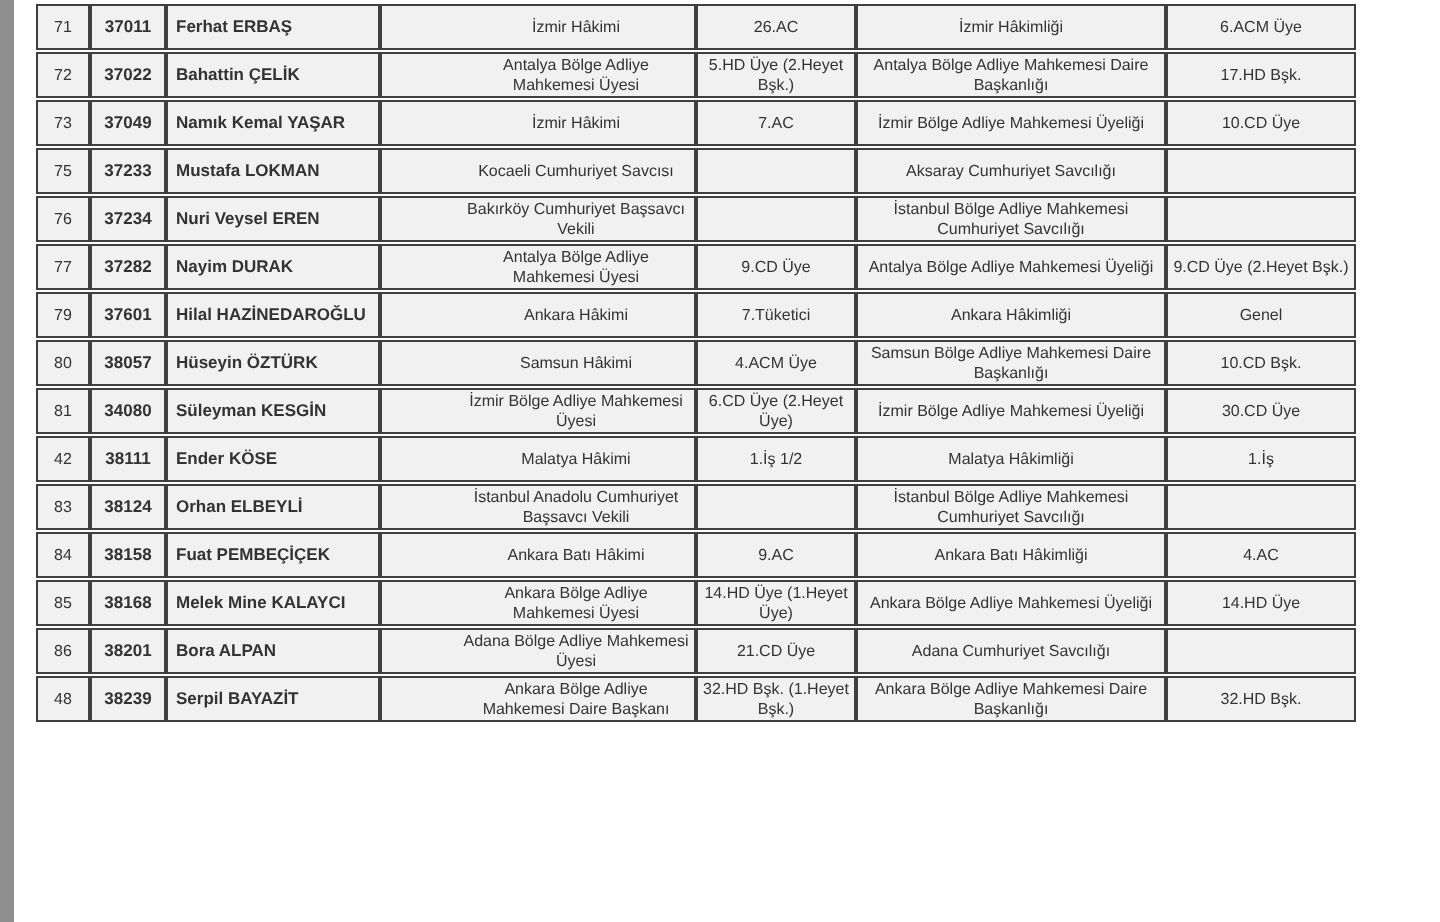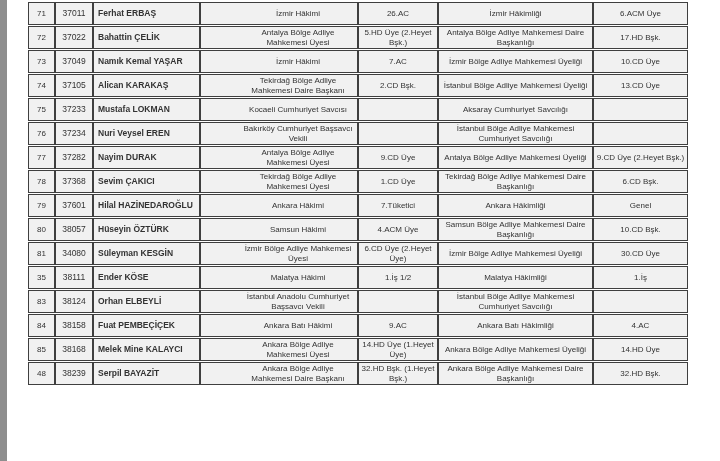--- a/index.html
+++ b/index.html
@@ -9,21 +9,21 @@
     overflow:hidden;
     font-family:"Liberation Sans", sans-serif;
     position:relative;
   }
   .left-bar{
     position:absolute;left:0;top:0;
     width:7px;height:461px;
     background:#8e8e8e;
   }
   .table-wrap{
-    position:absolute;left:28px;top:1px;width:660px;
+    position:absolute;left:18px;top:1px;width:660px;
   }
   table{
     width:660px;
     table-layout:fixed;
     border-collapse:separate;
     border-spacing:0 1px;
   }
   td{
     background:#f1f1f1;
     border:1px solid #3f3f3f;
@@ -32,21 +32,21 @@
     line-height:1.18;
     text-align:center;
     vertical-align:middle;
     padding:1px 2px;
     height:23px;
     overflow:hidden;
     box-sizing:border-box;
     word-wrap:break-word;
   }
   td.c0{font-size:8px;}
-  td.c1{font-weight:normal;font-size:8.5px;}
+  td.c1{font-weight:bold;font-size:8.5px;}
   td.c2{font-weight:bold;font-size:8.5px;text-align:left;padding-left:4px;}
   td.c3{font-size:8px;padding-left:40px;}
   td.c4{font-size:8px;}
   td.c5{font-size:8px;}
   td.c6{font-size:8px;}
 </style>
 </head>
 <body>
 
 <div class="left-bar"></div>
@@ -84,29 +84,20 @@
         <tr>
           <td class="c0">73</td>
           <td class="c1">37049</td>
           <td class="c2">Namık Kemal YAŞAR</td>
           <td class="c3">İzmir Hâkimi</td>
           <td class="c4">7.AC</td>
           <td class="c5">İzmir Bölge Adliye Mahkemesi Üyeliği</td>
           <td class="c6">10.CD Üye</td>
         </tr>
         <tr>
-          <td class="c0">74</td>
-          <td class="c1">37105</td>
-          <td class="c2">Alican KARAKAŞ</td>
-          <td class="c3">Tekirdağ Bölge Adliye Mahkemesi Daire Başkanı</td>
-          <td class="c4">2.CD Bşk.</td>
-          <td class="c5">İstanbul Bölge Adliye Mahkemesi Üyeliği</td>
-          <td class="c6">13.CD Üye</td>
-        </tr>
-        <tr>
           <td class="c0">75</td>
           <td class="c1">37233</td>
           <td class="c2">Mustafa LOKMAN</td>
           <td class="c3">Kocaeli Cumhuriyet Savcısı</td>
           <td class="c4"></td>
           <td class="c5">Aksaray Cumhuriyet Savcılığı</td>
           <td class="c6"></td>
         </tr>
         <tr>
           <td class="c0">76</td>
@@ -120,29 +111,20 @@
         <tr>
           <td class="c0">77</td>
           <td class="c1">37282</td>
           <td class="c2">Nayim DURAK</td>
           <td class="c3">Antalya Bölge Adliye Mahkemesi Üyesi</td>
           <td class="c4">9.CD Üye</td>
           <td class="c5">Antalya Bölge Adliye Mahkemesi Üyeliği</td>
           <td class="c6">9.CD Üye (2.Heyet Bşk.)</td>
         </tr>
         <tr>
-          <td class="c0">78</td>
-          <td class="c1">37368</td>
-          <td class="c2">Sevim ÇAKICI</td>
-          <td class="c3">Tekirdağ Bölge Adliye Mahkemesi Üyesi</td>
-          <td class="c4">1.CD Üye</td>
-          <td class="c5">Tekirdağ Bölge Adliye Mahkemesi Daire Başkanlığı</td>
-          <td class="c6">6.CD Bşk.</td>
-        </tr>
-        <tr>
           <td class="c0">79</td>
           <td class="c1">37601</td>
           <td class="c2">Hilal HAZİNEDAROĞLU</td>
           <td class="c3">Ankara Hâkimi</td>
           <td class="c4">7.Tüketici</td>
           <td class="c5">Ankara Hâkimliği</td>
           <td class="c6">Genel</td>
         </tr>
         <tr>
           <td class="c0">80</td>
@@ -156,21 +138,21 @@
         <tr>
           <td class="c0">81</td>
           <td class="c1">34080</td>
           <td class="c2">Süleyman KESGİN</td>
           <td class="c3">İzmir Bölge Adliye Mahkemesi Üyesi</td>
           <td class="c4">6.CD Üye (2.Heyet Üye)</td>
           <td class="c5">İzmir Bölge Adliye Mahkemesi Üyeliği</td>
           <td class="c6">30.CD Üye</td>
         </tr>
         <tr>
-          <td class="c0">35</td>
+          <td class="c0">42</td>
           <td class="c1">38111</td>
           <td class="c2">Ender KÖSE</td>
           <td class="c3">Malatya Hâkimi</td>
           <td class="c4">1.İş 1/2</td>
           <td class="c5">Malatya Hâkimliği</td>
           <td class="c6">1.İş</td>
         </tr>
         <tr>
           <td class="c0">83</td>
           <td class="c1">38124</td>
@@ -192,20 +174,29 @@
         <tr>
           <td class="c0">85</td>
           <td class="c1">38168</td>
           <td class="c2">Melek Mine KALAYCI</td>
           <td class="c3">Ankara Bölge Adliye Mahkemesi Üyesi</td>
           <td class="c4">14.HD Üye (1.Heyet Üye)</td>
           <td class="c5">Ankara Bölge Adliye Mahkemesi Üyeliği</td>
           <td class="c6">14.HD Üye</td>
         </tr>
         <tr>
+          <td class="c0">86</td>
+          <td class="c1">38201</td>
+          <td class="c2">Bora ALPAN</td>
+          <td class="c3">Adana Bölge Adliye Mahkemesi Üyesi</td>
+          <td class="c4">21.CD Üye</td>
+          <td class="c5">Adana Cumhuriyet Savcılığı</td>
+          <td class="c6"></td>
+        </tr>
+        <tr>
           <td class="c0">48</td>
           <td class="c1">38239</td>
           <td class="c2">Serpil BAYAZİT</td>
           <td class="c3">Ankara Bölge Adliye Mahkemesi Daire Başkanı</td>
           <td class="c4">32.HD Bşk. (1.Heyet Bşk.)</td>
           <td class="c5">Ankara Bölge Adliye Mahkemesi Daire Başkanlığı</td>
           <td class="c6">32.HD Bşk.</td>
         </tr>
       </tbody>
   </table>

